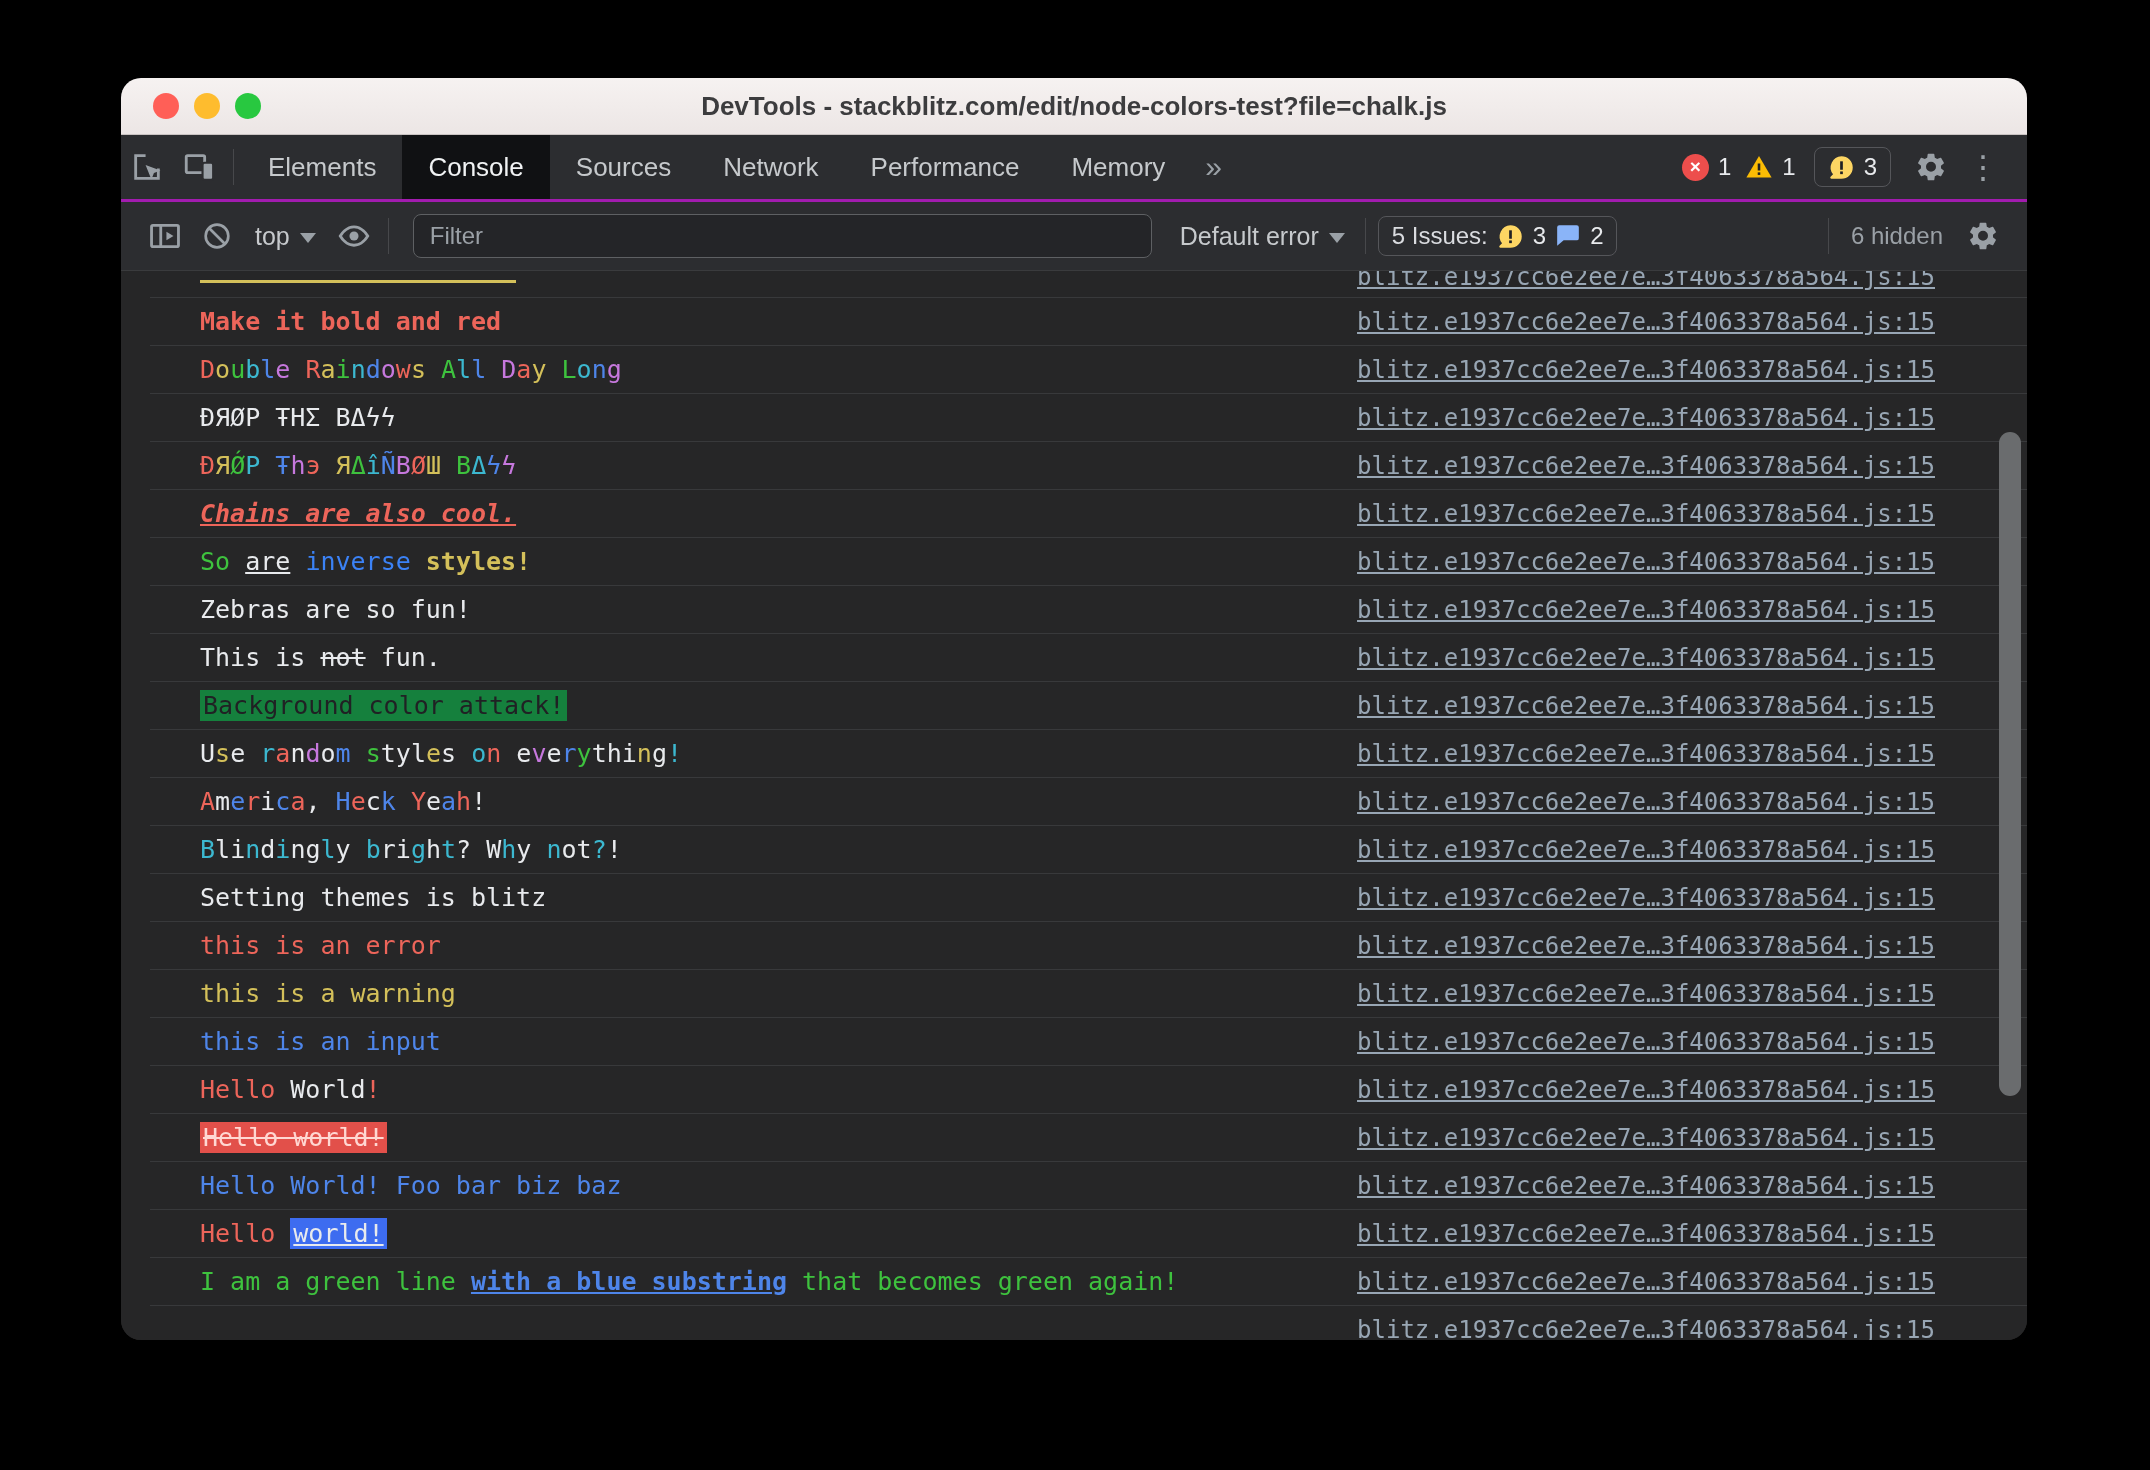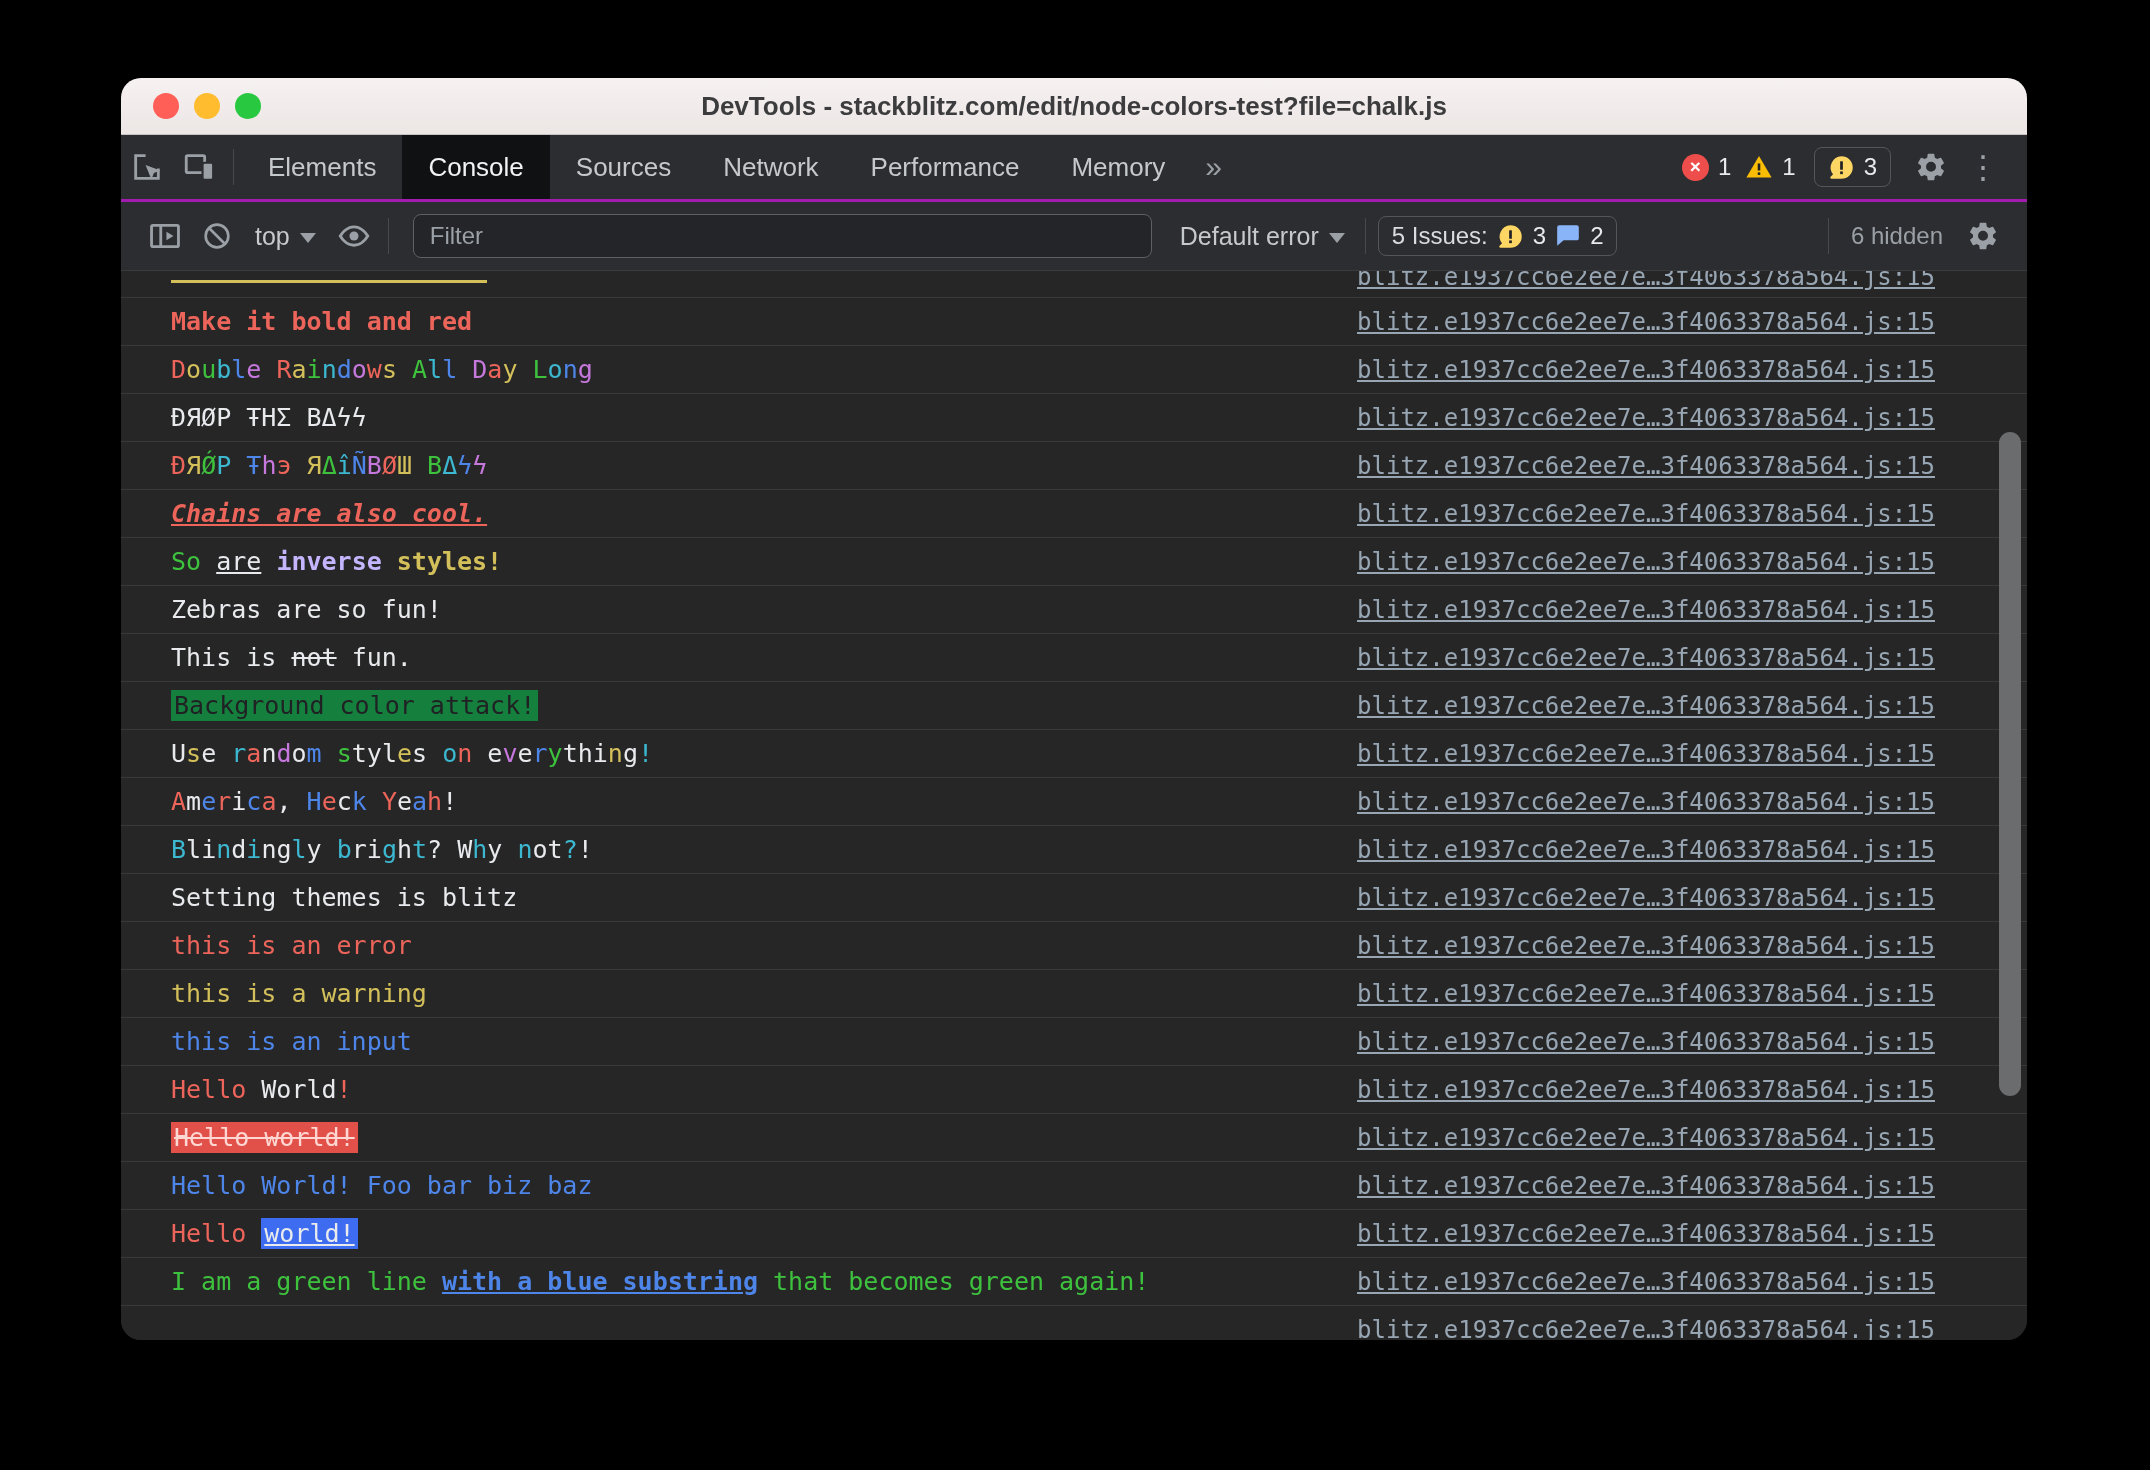--- a/index.html
+++ b/index.html
@@ -58,21 +58,21 @@
   .filter{
     width:705px;height:42px;background:#242528;border:1px solid #5e6063;border-radius:8px;
     margin:0 16px;padding:0 16px;font-size:24px;color:#e8eaed;outline:none;
     font-family:"Liberation Sans",sans-serif;
   }
   .filter::placeholder{color:#9aa0a6;}
   .hidden-label{font-size:24px;color:#9aa0a6;margin:0 14px;}
   .iss-summary{font-size:24px;color:#dadce0;}
   
   .console-area{
-    height:1074px;background:#262627;overflow:hidden;position:relative;
+    height:1074px;background:#262627;overflow:hidden;position:relative;padding-left:29px;
   }
   .console-row{
     display:flex;justify-content:space-between;align-items:flex-start;
     padding:9px 92px 8px 50px;border-bottom:1px solid #38393b;line-height:30px;
   }
   .row-msg{font-family:"DejaVu Sans Mono",monospace;font-size:25px;color:#e8eaed;white-space:pre-wrap;}
   .row-msg span{white-space:pre-wrap;}
   .row-link{
     font-family:"DejaVu Sans Mono",monospace;font-size:24px;color:#98a6b4;
     text-decoration:underline;white-space:nowrap;margin-left:30px;flex-shrink:0;cursor:pointer;
@@ -240,21 +240,21 @@
       </div>
       <div class="console-row">
         <span class="row-msg"><span style="color: rgb(237, 101, 90);">Đ</span><span style="color: rgb(212, 192, 90);">Я</span><span style="color: rgb(62, 194, 62);">Ǿ</span><span style="color: rgb(60, 184, 208);">P</span><span style="color: rgb(232, 234, 237);"> </span><span style="color: rgb(78, 133, 233);">Ŧ</span><span style="color: rgb(198, 120, 221);">h</span><span style="color: rgb(237, 101, 90);">э</span><span style="color: rgb(232, 234, 237);"> </span><span style="color: rgb(212, 192, 90);">Я</span><span style="color: rgb(62, 194, 62);">Δ</span><span style="color: rgb(60, 184, 208);">î</span><span style="color: rgb(78, 133, 233);">Ñ</span><span style="color: rgb(198, 120, 221);">В</span><span style="color: rgb(237, 101, 90);">Ø</span><span style="color: rgb(212, 192, 90);">Ш</span><span style="color: rgb(232, 234, 237);"> </span><span style="color: rgb(62, 194, 62);">В</span><span style="color: rgb(60, 184, 208);">Δ</span><span style="color: rgb(78, 133, 233);">ϟ</span><span style="color: rgb(198, 120, 221);">ϟ</span></span>
         <span class="row-link">blitz.e1937cc6e2ee7e…3f4063378a564.js:15</span>
       </div>
       <div class="console-row">
         <span class="row-msg"><span style="color: rgb(237, 101, 90); font-weight: bold; font-style: italic; text-decoration: underline;">Chains are also cool.</span></span>
         <span class="row-link">blitz.e1937cc6e2ee7e…3f4063378a564.js:15</span>
       </div>
       <div class="console-row">
-        <span class="row-msg"><span style="color: rgb(62, 194, 62);">So</span><span style="color: rgb(232, 234, 237);"> </span><span style="color: rgb(232, 234, 237); text-decoration: underline;">are</span><span style="color: #c4b5fd; font-weight: bold;"> inverse </span><span style="color: rgb(212, 192, 90); font-weight: bold;">styles!</span></span>
+        <span class="row-msg"><span style="color: rgb(62, 194, 62);">So</span><span style="color: rgb(232, 234, 237);"> </span><span style="color: rgb(232, 234, 237); text-decoration: underline;">are</span><span style="color: #3b82f6;"> inverse </span><span style="color: rgb(212, 192, 90); font-weight: bold;">styles!</span></span>
         <span class="row-link">blitz.e1937cc6e2ee7e…3f4063378a564.js:15</span>
       </div>
       <div class="console-row">
         <span class="row-msg"><span style="color: rgb(232, 234, 237);">Zebras are so fun!</span></span>
         <span class="row-link">blitz.e1937cc6e2ee7e…3f4063378a564.js:15</span>
       </div>
       <div class="console-row">
         <span class="row-msg"><span style="color: rgb(232, 234, 237);">This is </span><span style="color: rgb(232, 234, 237); text-decoration: line-through;">not</span><span style="color: rgb(232, 234, 237);"> fun.</span></span>
         <span class="row-link">blitz.e1937cc6e2ee7e…3f4063378a564.js:15</span>
       </div>

